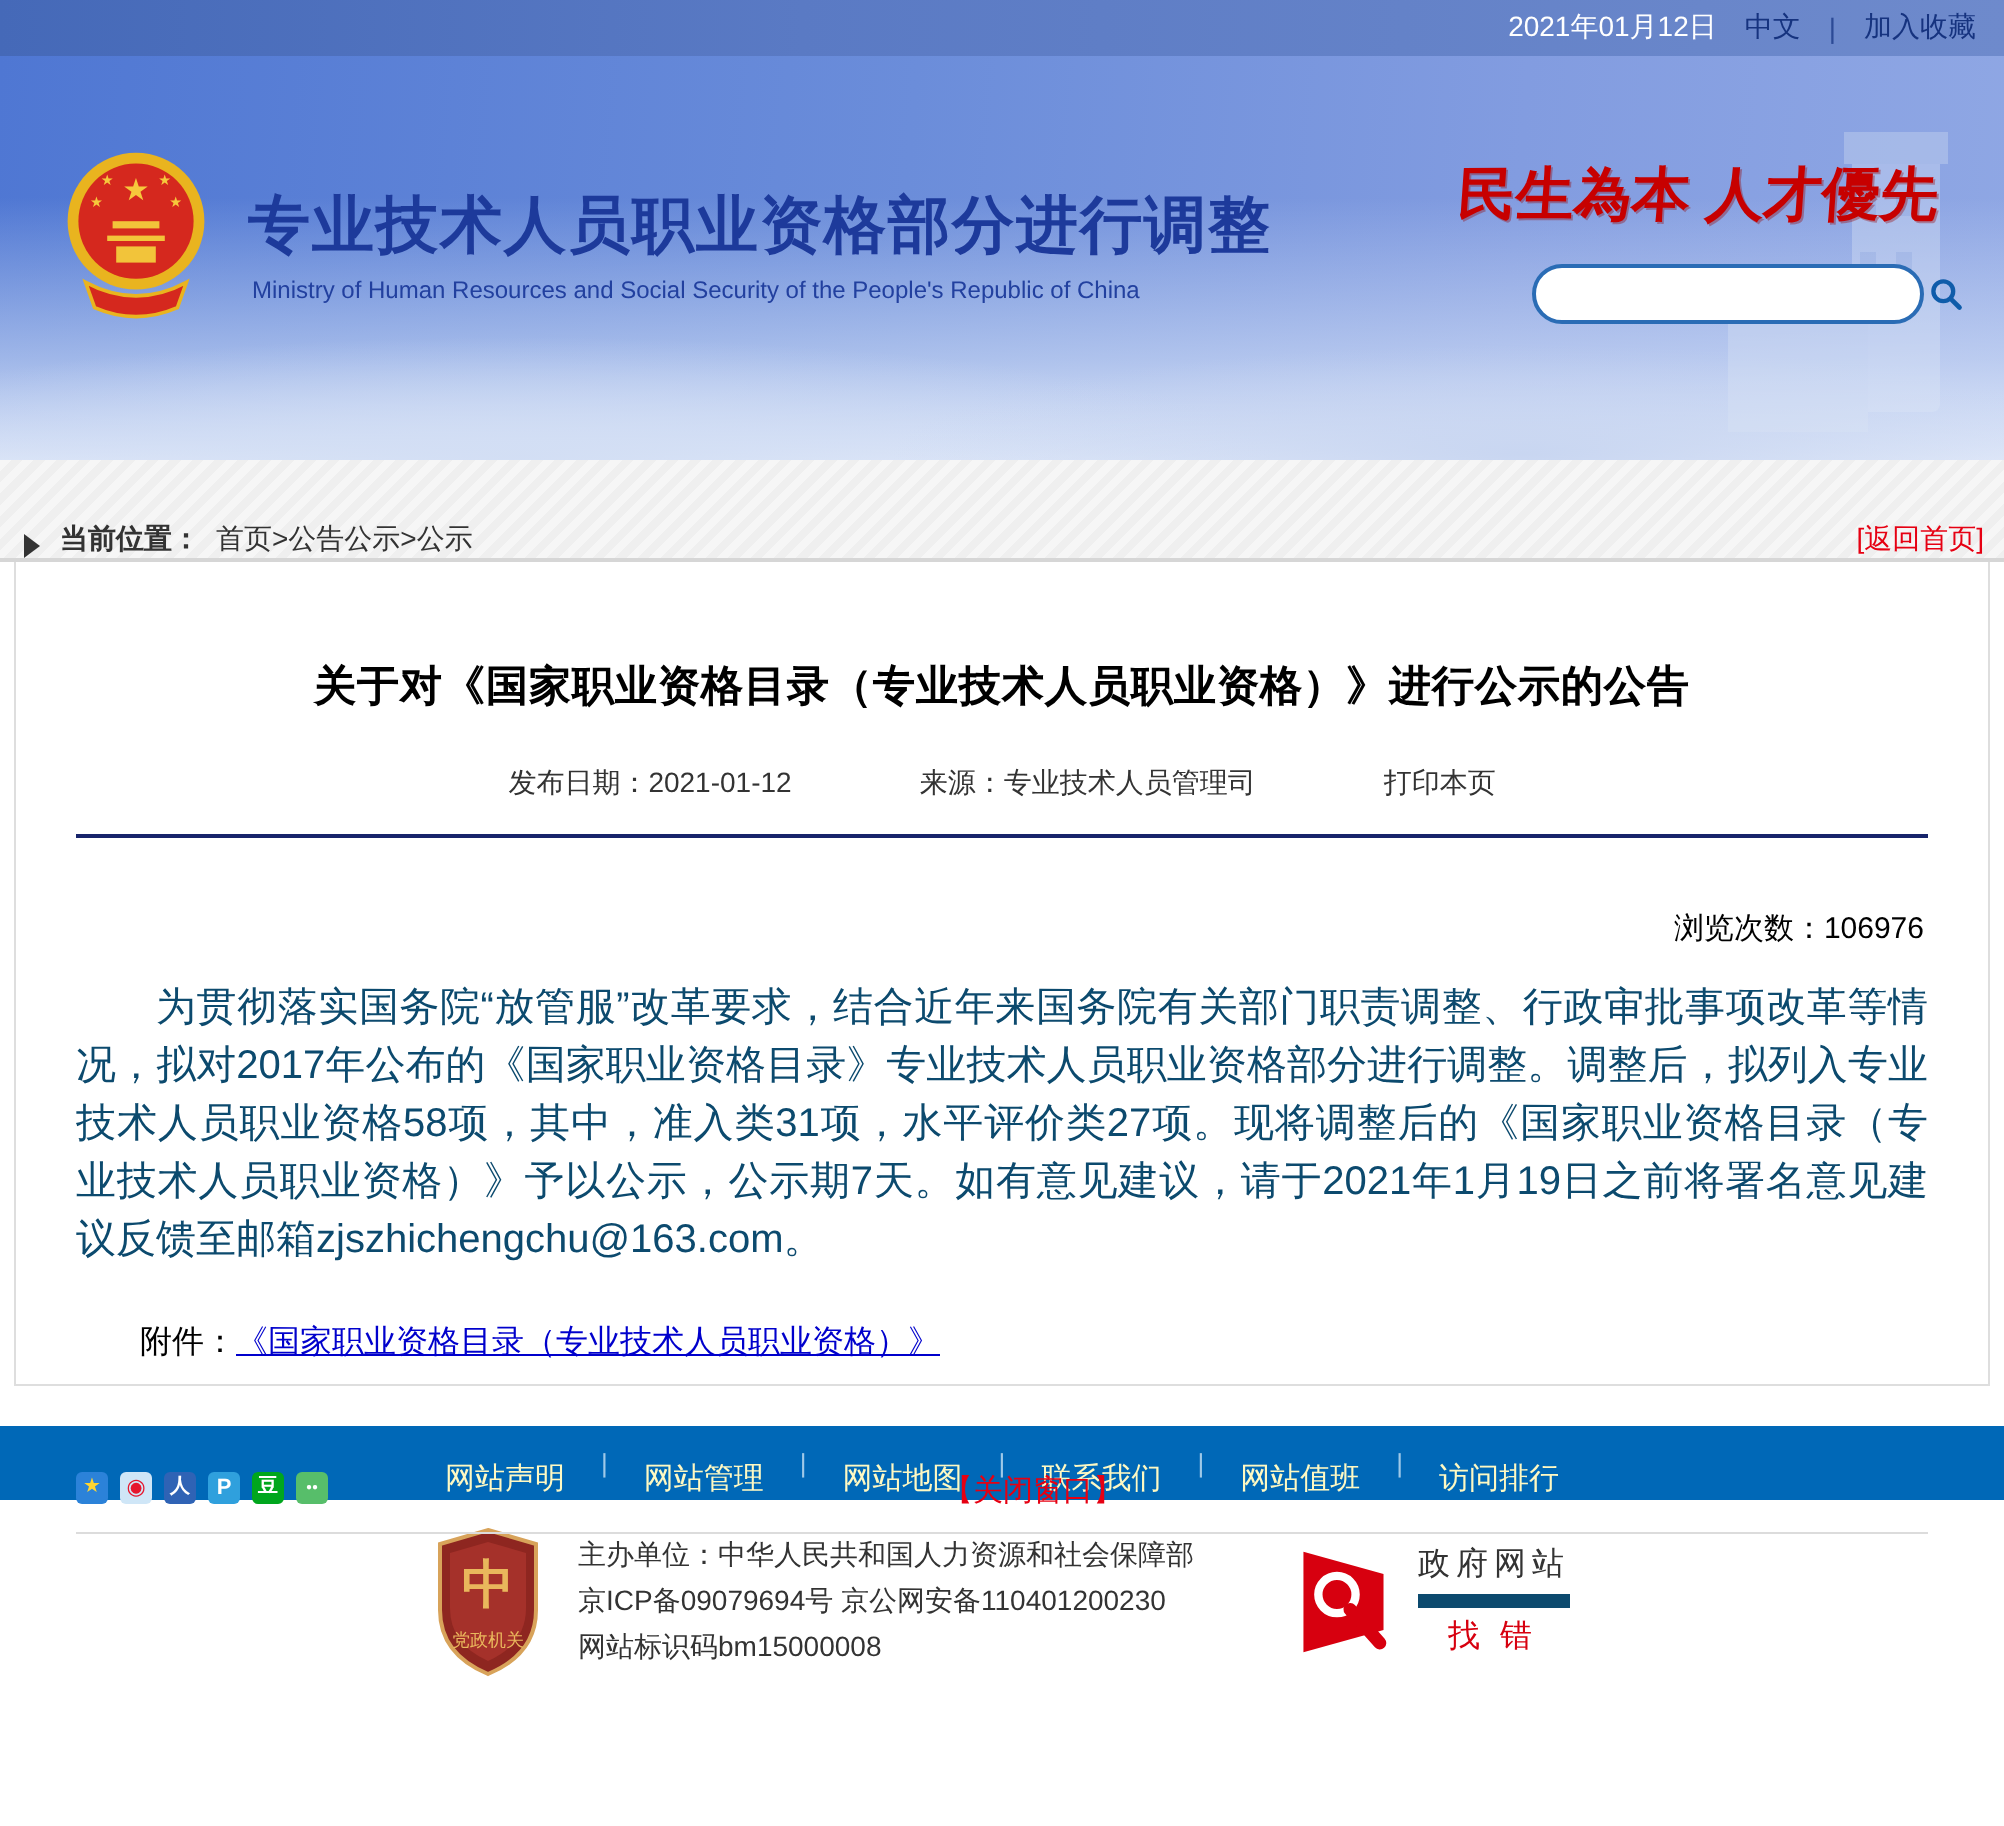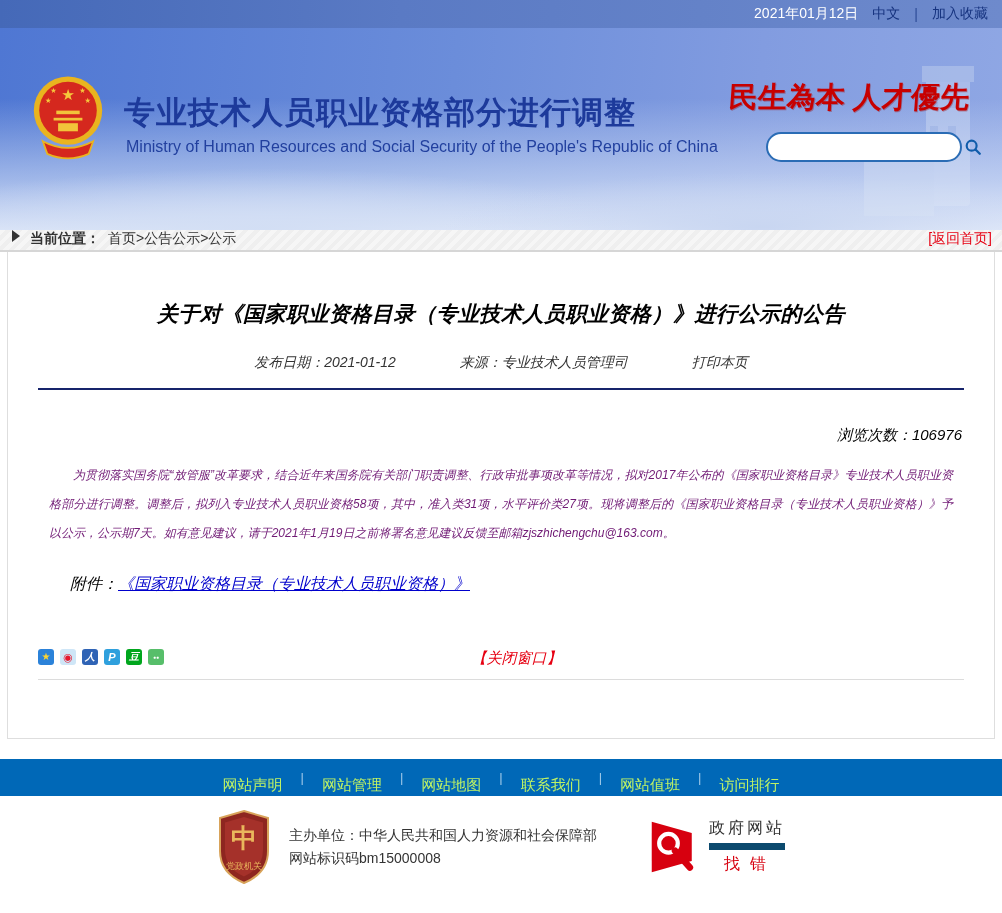--- a/index.html
+++ b/index.html
@@ -38,70 +38,69 @@
   }
   .banner-wall {
     position:absolute; right:18px; top:38px; width:120px; height:150px; opacity:.35;
   }
   .emblem { position:absolute; left:32px; top:40px; }
   .ministry-cn {
     position:absolute; left:124px; top:64px; font-size:31px; font-weight:bold;
     color:#1d3a9b; letter-spacing:1px; white-space:nowrap;
   }
   .ministry-en {
-    position:absolute; left:126px; top:110px; font-size:16px; color:#22409f; white-space:nowrap;text-align:right;
+    position:absolute; left:126px; top:110px; font-size:12px; color:#22409f; white-space:nowrap;text-align:right;
   }
   .slogan {
     position:absolute; right:28px; top:50px; width:250px; text-align:center;
     font-size:29px; font-weight:900; color:#c70000; white-space:nowrap;
     transform:skewX(-4deg); text-shadow:1px 1px 0 rgba(150,0,0,.35);
   }
   .searchbox {
     position:absolute; right:40px; top:104px; width:196px; height:30px;
     background:#ffffff; border:2px solid #2a6cb5; border-radius:16px;
     display:flex; align-items:center;
   }
   .search-input {
     flex:1; border:none; outline:none; background:transparent; height:24px;
     padding:0 6px 0 14px; font-size:13px;
   }
   .search-btn { width:28px; height:26px; border:none; background:transparent; cursor:pointer; display:flex; align-items:center; justify-content:center; }
 
   
   .breadcrumb {
-    height:22px; display:flex; align-items:flex-start;
+    height:51px; display:flex; align-items:flex-end;
     background:repeating-linear-gradient(135deg,#f6f6f6 0 4px,#efefef 4px 8px);
     border-bottom:2px solid #d6d6d6; padding:0 10px; font-size:14px;
   }
   .bc-arrow {
     width:0; height:0; border-left:8px solid #333; border-top:6px solid transparent;
     border-bottom:6px solid transparent; margin:0 10px 0 2px;
   }
   .bc-label { font-weight:bold; color:#333; margin-right:8px; }
   .bc-path { color:#333; cursor:pointer; }
   .bc-back { margin-left:auto; color:#e60012; margin-right:0; cursor:pointer; }
 
   
   .content {
-    margin:0 7px; height:487px; background:#fff; border:1px solid #dedede; border-top:none;
+    margin:0 7px; height:412px; background:#fff; border:1px solid #dedede; border-top:none;
     position:relative;
-    font-style:italic;
   }
   .article-title {
     text-align:center; font-size:21px; font-weight:bold; color:#000;
     padding-top:48px; letter-spacing:.5px;
   }
   .meta-row {
     display:flex; justify-content:center; gap:64px; margin-top:26px; font-size:14px; color:#333;
   }
   .meta-print { cursor:pointer; color:#333; }
   .title-divider { height:2px; background:#17246b; margin:16px 30px 0; }
   .views-row { text-align:right; margin:36px 32px 0; font-size:15px; color:#000; }
   .article-body {
-    margin:16px 41px 0; font-size:12px; line-height:29px; color:#701a75;
+    margin:16px 30px 0; font-size:20px; line-height:29px; color:#0c4a6e;
     text-indent:2em; text-align:justify;
   }
   .attachment-row { margin:26px 30px 0; padding-left:2em; font-size:16px; color:#000; }
   .attachment-link { color:#0000cc; text-decoration:underline; cursor:pointer; }
   .share-row { position:relative; margin:54px 30px 0; height:18px; }
   .share-icons { display:flex; gap:6px; }
   .share-icon {
     width:16px; height:16px; border-radius:3px; display:inline-flex;
     align-items:center; justify-content:center; font-weight:bold; cursor:pointer; line-height:1;
   }
@@ -111,21 +110,21 @@
   }
   .close-window span { pointer-events:auto; cursor:pointer;margin-left:31px; }
   .bottom-line { margin:12px 30px 0; border-top:1px solid #dcdcdc; }
 
   
   .gap-strip { height:20px; background:#fff; }
   .footer-nav {
     height:37px; background:#0068b7; display:flex; align-items:center; justify-content:center;
     gap:18px; font-size:15px;
   }
-  .fnav-link { color:#bef264; cursor:pointer;margin-top:15px; }
+  .fnav-link { color:#fef9c3; cursor:pointer;margin-top:15px; }
   .fnav-sep { color:#9fc9e8; font-size:13px; }
 
   
   .footer {
     height:101px; background:#fff; display:flex; align-items:center; justify-content:center;
   }
   .f-badge { margin-right:18px; }
   .f-text { font-size:14px; line-height:23px; color:#333; width:330px; }
   .f-finder { display:flex; align-items:center; margin-left:28px; }
   .f-finder-text { margin-left:6px; text-align:center; }
@@ -249,20 +248,21 @@
 <div class="footer">
   <svg class="f-badge" width="54" height="76" viewBox="0 0 54 76">
     <path d="M27,2 L51,9 L51,42 Q51,64 27,74 Q3,64 3,42 L3,9 Z" fill="#8e2620" stroke="#d8a35a" stroke-width="2"></path>
     <path d="M27,8 L46,13.5 L46,41 Q46,59 27,67.5 Q8,59 8,41 L8,13.5 Z" fill="#a5312a"></path>
     <text x="27" y="38" font-size="26" fill="#e9b75c" text-anchor="middle" font-weight="bold">中</text>
     <text x="27" y="60" font-size="9" fill="#e9b75c" text-anchor="middle">党政机关</text>
   </svg>
 
   <div class="f-text">
     <div>主办单位：中华人民共和国人力资源和社会保障部</div>
+    <div>京ICP备09079694号 京公网安备110401200230</div>
     <div>网站标识码bm15000008</div>
   </div>
 
   <a class="f-finder" href="#">
     <svg width="56" height="54" viewBox="0 0 60 58">
       <path d="M5,2 L48,14 L48,44 L5,56 Z" fill="#d7000f"></path>
       <circle cx="23" cy="25" r="10" fill="none" stroke="#ffffff" stroke-width="4.5"></circle>
       <line x1="30" y1="33" x2="46" y2="51" stroke="#d7000f" stroke-width="7" stroke-linecap="round"></line>
     </svg>
     <span class="f-finder-text">

